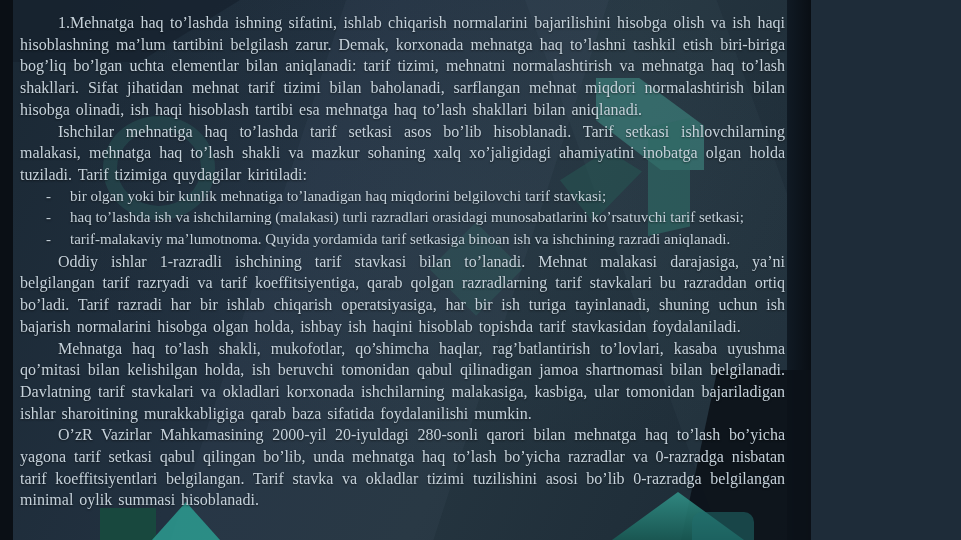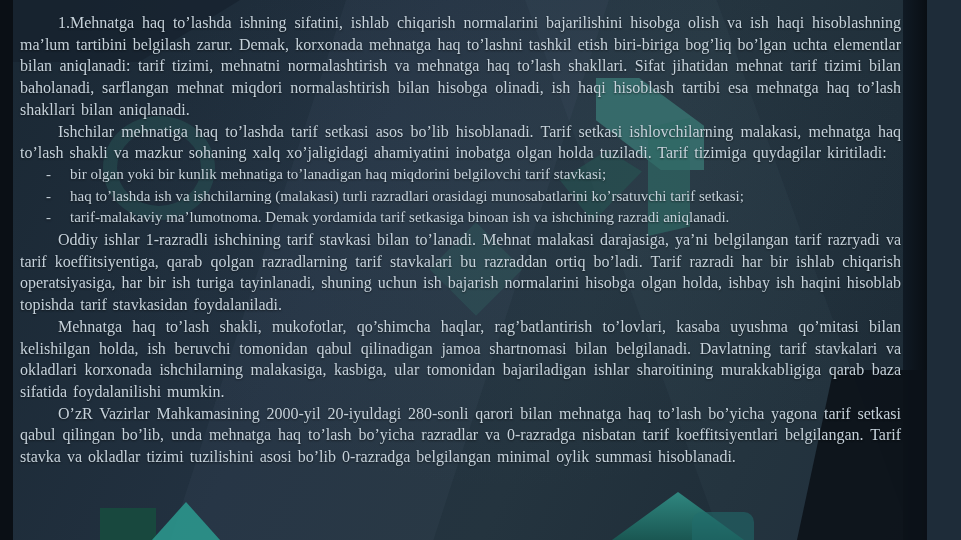--- a/index.html
+++ b/index.html
@@ -10,21 +10,21 @@
   }
   *{margin:0;padding:0;box-sizing:border-box;}
   html,body{width:961px;height:540px;overflow:hidden;}
   body{
     font-family:"Liberation Serif","DejaVu Serif",serif;
     background:var(--background);
     position:relative;
   }
   .slide{
     position:absolute;inset:0;
-    width:927px;height:540px;
+    width:811px;height:540px;
     background:
       radial-gradient(ellipse at 55% 40%, rgba(70,95,115,0.10), rgba(0,0,0,0) 60%),
       linear-gradient(115deg, #1a2834 0%, #223140 38%, #24343f 62%, #1c2a35 100%);
     overflow:hidden;
   }
   
   .bg-shape{position:absolute;pointer-events:none;}
   .top-left-dark{left:0;top:0;width:240px;height:62px;background:#15212c;
     clip-path:polygon(0 0,100% 0,58% 100%,0 100%);opacity:.65;}
   .light-band{left:255px;top:-60px;width:250px;height:720px;
@@ -102,21 +102,21 @@
     <div class="bullet-row">
       <span class="bullet-marker">-</span>
       <span class="bullet-text">bir olgan yoki bir kunlik mehnatiga to’lanadigan haq miqdorini belgilovchi tarif stavkasi;</span>
     </div>
     <div class="bullet-row">
       <span class="bullet-marker">-</span>
       <span class="bullet-text">haq to’lashda ish va ishchilarning (malakasi) turli razradlari orasidagi munosabatlarini ko’rsatuvchi tarif setkasi;</span>
     </div>
     <div class="bullet-row">
       <span class="bullet-marker">-</span>
-      <span class="bullet-text">tarif-malakaviy ma’lumotnoma. Demak yordamida tarif setkasiga binoan ish va ishchining razradi aniqlanadi.</span>
+      <span class="bullet-text">tarif-malakaviy ma’lumotnoma. Quyida yordamida tarif setkasiga binoan ish va ishchining razradi aniqlanadi.</span>
     </div>
 
     <p class="para">Oddiy ishlar 1-razradli ishchining tarif stavkasi bilan to’lanadi. Mehnat malakasi darajasiga, ya’ni belgilangan tarif razryadi va tarif koeffitsiyentiga, qarab qolgan razradlarning tarif stavkalari bu razraddan ortiq bo’ladi. Tarif razradi har bir ishlab chiqarish operatsiyasiga, har bir ish turiga tayinlanadi, shuning uchun ish bajarish normalarini hisobga olgan holda, ishbay ish haqini hisoblab topishda tarif stavkasidan foydalaniladi.</p>
     <p class="para">Mehnatga haq to’lash shakli, mukofotlar, qo’shimcha haqlar, rag’batlantirish to’lovlari, kasaba uyushma qo’mitasi bilan kelishilgan holda, ish beruvchi tomonidan qabul qilinadigan jamoa shartnomasi bilan belgilanadi. Davlatning tarif stavkalari va okladlari korxonada ishchilarning malakasiga, kasbiga, ular tomonidan bajariladigan ishlar sharoitining murakkabligiga qarab baza sifatida foydalanilishi mumkin.</p>
     <p class="para">O’zR Vazirlar Mahkamasining 2000-yil 20-iyuldagi 280-sonli qarori bilan mehnatga haq to’lash bo’yicha yagona tarif setkasi qabul qilingan bo’lib, unda mehnatga haq to’lash bo’yicha razradlar va 0-razradga nisbatan tarif koeffitsiyentlari belgilangan. Tarif stavka va okladlar tizimi tuzilishini asosi bo’lib 0-razradga belgilangan minimal oylik summasi hisoblanadi.</p>
   </div>
 
 </div>
 
 </body></html>

